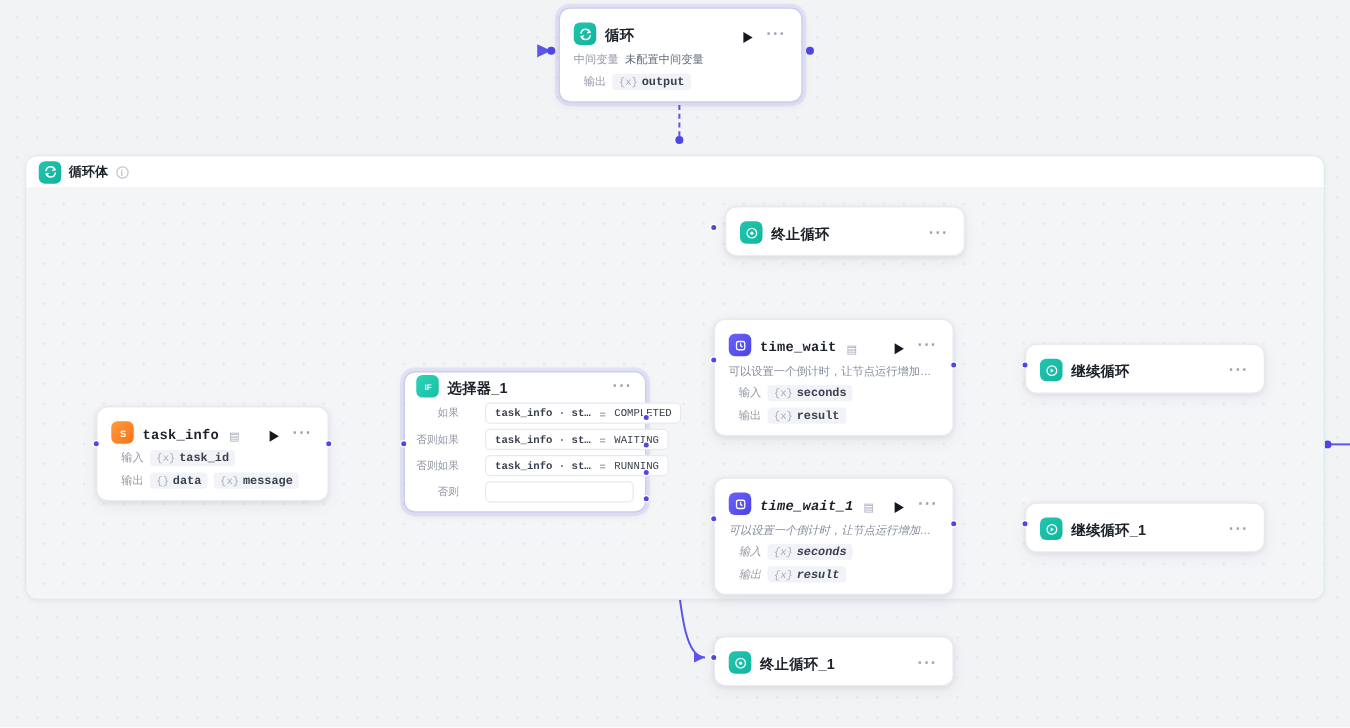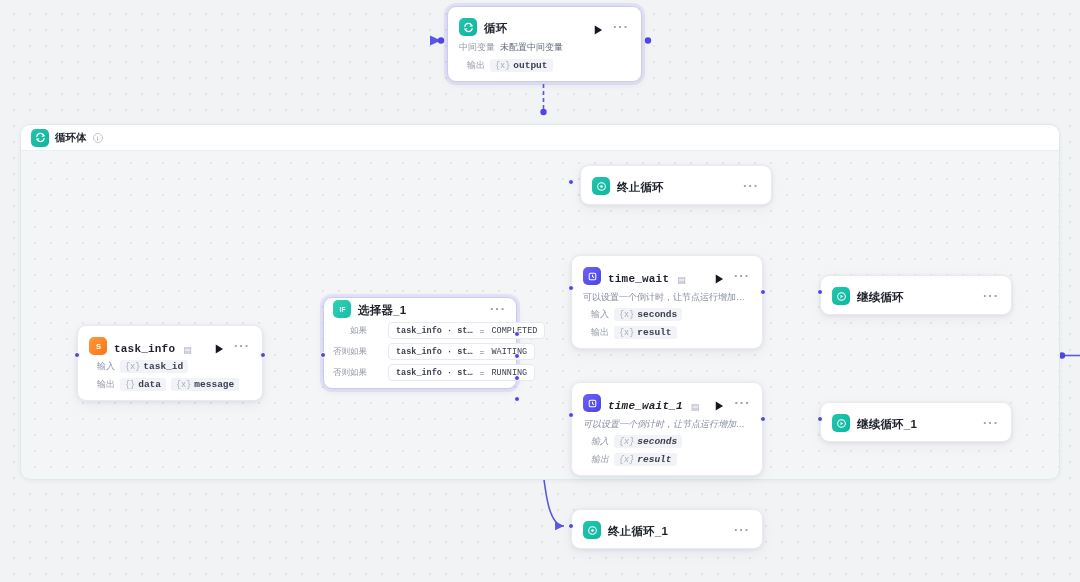--- a/index.html
+++ b/index.html
@@ -303,20 +303,26 @@
       </span>
     </div>
     <div class="cond-row">
       <span class="cond-label">否则如果</span>
       <span class="cond-box">
         <span class="cond-var">task_info · st…</span>
         <span class="cond-op">=</span>
         <span class="cond-val">RUNNING</span>
       </span>
     </div>
+    <div class="cond-row">
+      <span class="cond-label">否则</span>
+      <span class="cond-box empty">
+        <span class="cond-val"></span>
+      </span>
+    </div>
   </div>
 
   <div class="node" id="node-break">
     <div class="node-head">
       <span class="icon-sq ic-break">
         <svg width="11" height="11" viewBox="0 0 16 16">
           <circle cx="8" cy="8" r="5.6" fill="none" stroke="#fff" stroke-width="1.5"></circle>
           <circle cx="8" cy="8" r="1.9" fill="#fff"></circle>
         </svg>
       </span>

